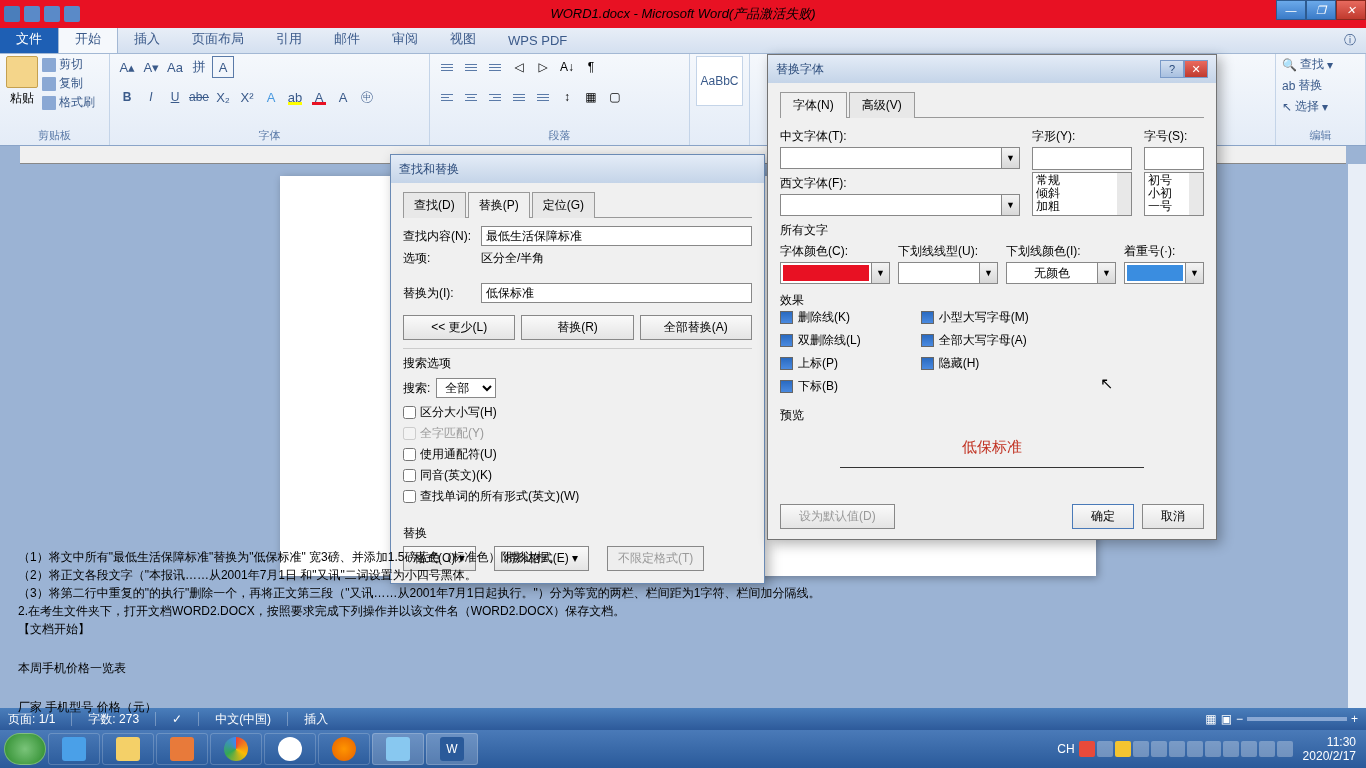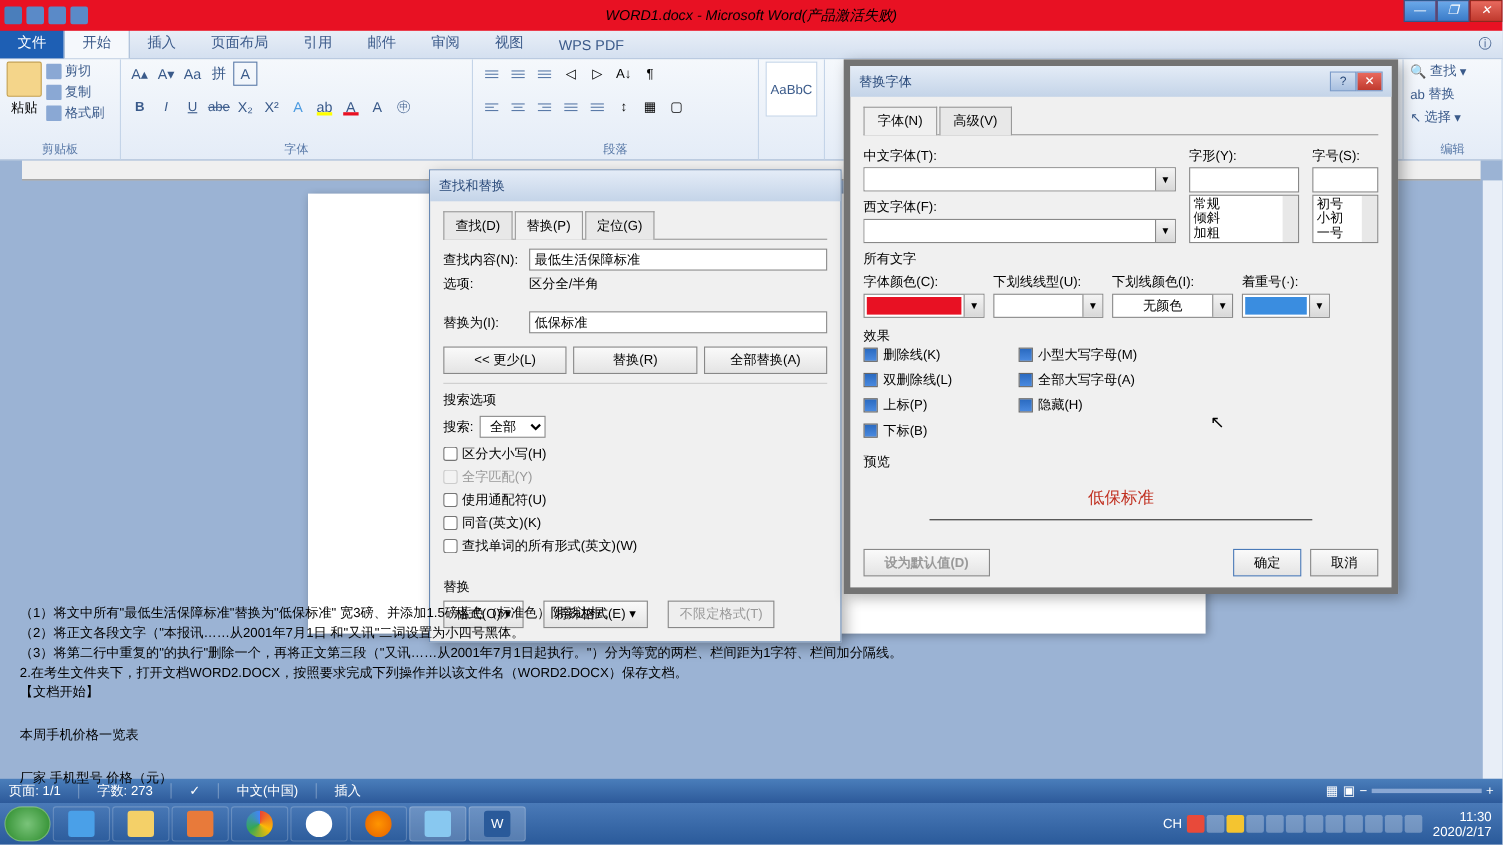--- a/index.html
+++ b/index.html
@@ -71,21 +71,21 @@
 .fr-combo { border: 1px solid #888; padding: 1px 4px; width: 60px; background: #fff; }
 .fr-chk { display: flex; align-items: center; gap: 4px; margin-bottom: 4px; }
 .fr-chk input { width: 13px; height: 13px; }
 .fr-chk.disabled { color: #999; }
 .fr-bottom { margin-top: 20px; }
 .fr-bot-btns { display: flex; gap: 18px; margin-top: 4px; }
 .fr-bot-btn { border: 1px solid #888; background: linear-gradient(#fafafa,#e4e4e4); padding: 3px 10px; }
 .fr-bot-btn.disabled { color: #999; background: #eee; }
 
 
-.dialog-rf { position: absolute; top: 54px; left: 767px; width: 504px; height: 486px; background: #f0f0f0; border: 6px solid #737373; box-shadow: 4px 4px 12px rgba(0,0,0,0.3); }
+.dialog-rf { position: absolute; top: 54px; left: 767px; width: 450px; height: 486px; background: #f0f0f0; border: 1px solid #737373; box-shadow: 4px 4px 12px rgba(0,0,0,0.3); }
 .rf-title { background: linear-gradient(#e4ecf7,#c4d4e8); height: 28px; display: flex; align-items: center; padding: 0 8px; color: #2a4a7a; }
 .rf-win-ctrl { margin-left: auto; display: flex; }
 .rf-win-btn { width: 24px; height: 18px; background: linear-gradient(#d4e0f0,#a8c0e0); border: 1px solid #7a9ac8; color: #2a4a7a; text-align: center; font-size: 11px; line-height: 16px; }
 .rf-win-btn.close { background: linear-gradient(#ea6a5e,#c03a2e); color: #fff; }
 .rf-body { padding: 8px 12px; }
 .rf-tabs { display: flex; border-bottom: 1px solid #999; margin-bottom: 10px; }
 .rf-tab { padding: 4px 12px; border: 1px solid #999; border-bottom: none; background: #e8e8e8; position: relative; top: 1px; margin-right: 2px; }
 .rf-tab.active { background: #f0f0f0; }
 .rf-row { display: flex; gap: 12px; margin-bottom: 2px; }
 .rf-col { display: flex; flex-direction: column; gap: 2px; }
@@ -110,21 +110,21 @@
 .rf-effect-cols { display: flex; gap: 60px; }
 .rf-eff-col { display: flex; flex-direction: column; gap: 6px; }
 .rf-chk { display: flex; align-items: center; gap: 5px; }
 .rf-chkbox { width: 13px; height: 13px; border: 1px solid #666; background: linear-gradient(#2a6ac0,#4a8ae0); }
 .rf-preview { margin-top: 12px; }
 .rf-preview-box { border-bottom: 1px solid #333; height: 40px; display: flex; align-items: center; justify-content: center; margin: 4px 60px 0; }
 .rf-preview-txt { color: #c03020; font-size: 15px; }
 .rf-bottom { position: absolute; bottom: 10px; left: 12px; right: 12px; display: flex; align-items: center; }
 .rf-btn { border: 1px solid #888; background: linear-gradient(#fafafa,#e4e4e4); padding: 3px 18px; }
 .rf-btn.primary { border: 1px solid #4a7ab8; }
-.rf-btn.disabled { color: #999; font-weight: bold; }
+.rf-btn.disabled { color: #999; }
 .rf-bot-right { margin-left: auto; display: flex; gap: 8px; align-items: center; }
 
 
 .lower-doc { position: absolute; top: 548px; left: 18px; right: 18px; color: #000; font-size: 14px; line-height: 1.5; font-family: SimSun, serif; }
 
 
 .taskbar { position: absolute; bottom: 0; left: 0; right: 0; height: 38px; background: linear-gradient(#4a7ab8,#2a5a9a); display: flex; align-items: center; padding: 0 4px; gap: 2px; }
 .start-btn { width: 42px; height: 32px; background: radial-gradient(circle,#7ac47a,#2a8a2a); border-radius: 16px; border: 1px solid rgba(255,255,255,0.3); }
 .task-item { width: 52px; height: 32px; border: 1px solid rgba(255,255,255,0.2); border-radius: 3px; display: flex; align-items: center; justify-content: center; }
 .task-item.active { background: rgba(255,255,255,0.2); }

